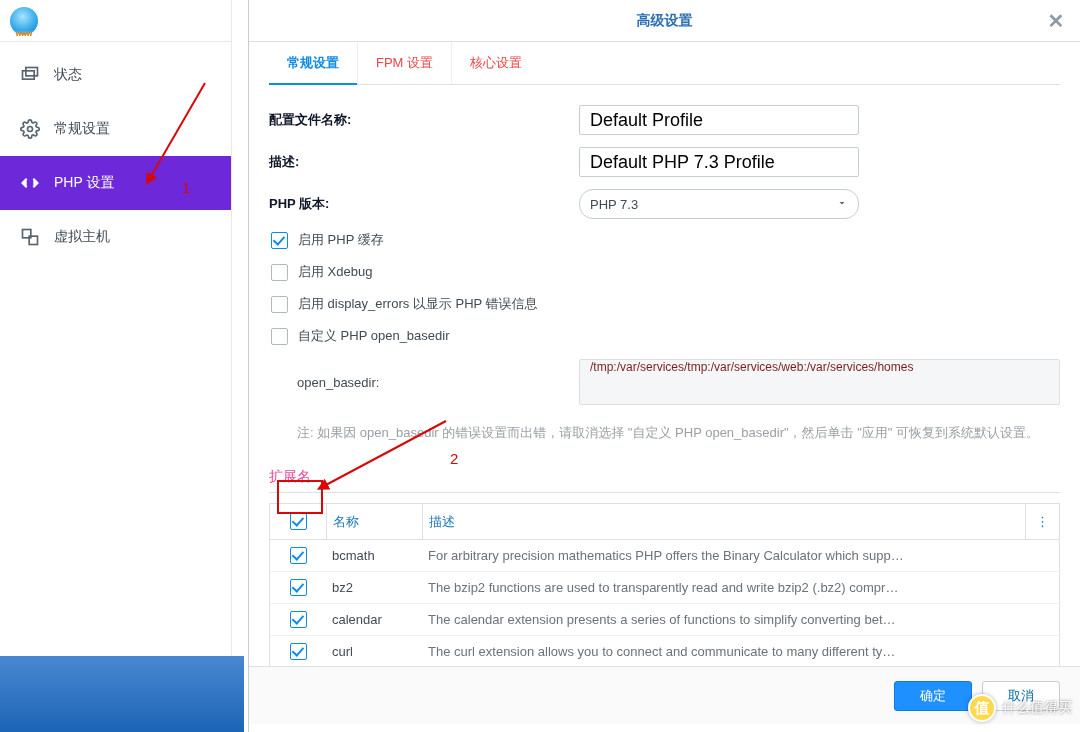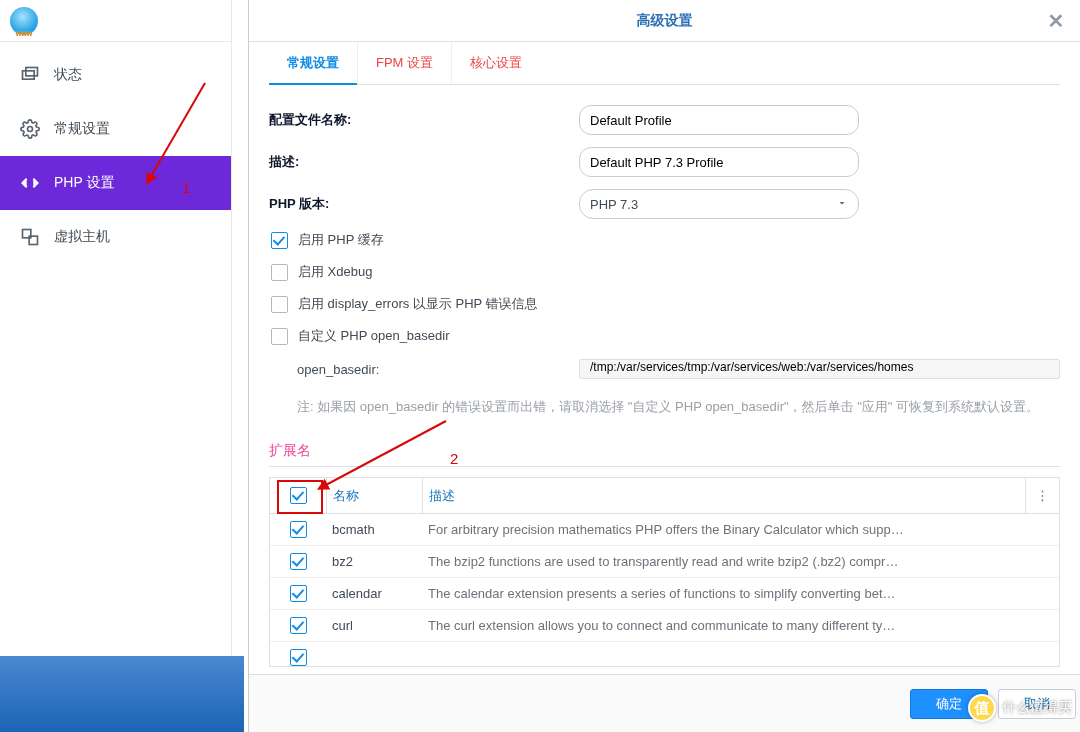--- a/index.html
+++ b/index.html
@@ -102,28 +102,28 @@
       align-items: center;
       justify-content: center;
     }
     .modal-body {
       padding: 0 20px 0 20px;
       overflow-y: auto;
       height: calc(100% - 42px - 58px);
     }
     .modal-footer {
       position: absolute;
-      bottom: 0;
+      bottom: 8px;
       height: 58px;
       width: 100%;
       border-top: 1px solid #e0e0e0;
       display: flex;
       align-items: center;
       justify-content: flex-end;
-      padding-right: 4px;
+      padding-right: 20px;
       gap: 10px;
       background: #fafafa;
     }
     .btn {
       min-width: 78px;
       height: 30px;
       border: 1px solid #c5ced6;
       background: #fff;
       border-radius: 3px;
       font-size: 13px;
@@ -171,22 +171,22 @@
       align-items: center;
       margin-bottom: 12px;
       gap: 10px;
     }
     .form-label { width: 300px; color: #0f172a; font-weight: bold; }
     .form-input {
       width: 280px;
       height: 30px;
       border: 1px solid #c5ced6;
       padding: 3px 10px;
-      font-size: 13px;
-      border-radius: 12px;
+      font-size: 18px;
+      border-radius: 2px;
     }
     .form-select {
       width: 280px;
       height: 30px;
       border: 1px solid #c5ced6;
       padding: 0 10px;
       font-size: 13px;
       border-radius: 14px;
       display: flex;
       align-items: center;
@@ -219,24 +219,24 @@
       display: block;
       width: 9px;
       height: 5px;
       border-left: 2.5px solid #0f8ce6;
       border-bottom: 2.5px solid #0f8ce6;
       transform: rotate(-48deg) translate(0.5px, -1.2px);
     }
     .indent-row { padding-left: 28px; }
     .readonly-input {
       flex: 1;
-      height: 20px;
+      height: 46px;
       border: 1px solid #dcdee0;
       background: #f5f6f7;
-      color: #000000;
+      color: #7f1d1d;
       padding: 0 10px;
       font-size: 12px;
       border-radius: 2px;
       overflow: hidden;
       white-space: nowrap;
     }
     .note {
       color: #9aa0a6;
       margin-top: 16px;
       line-height: 1.8;

